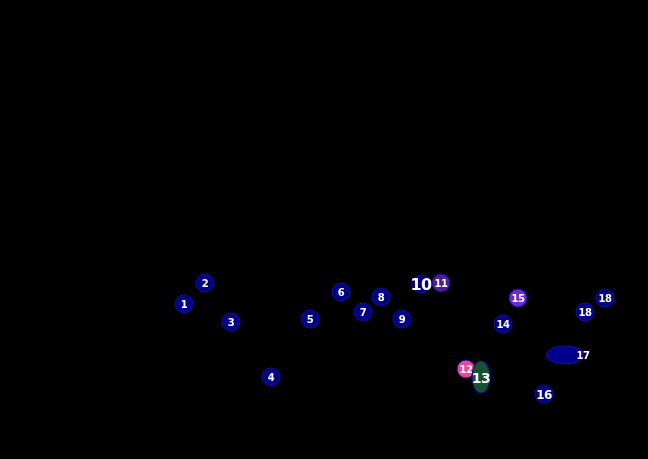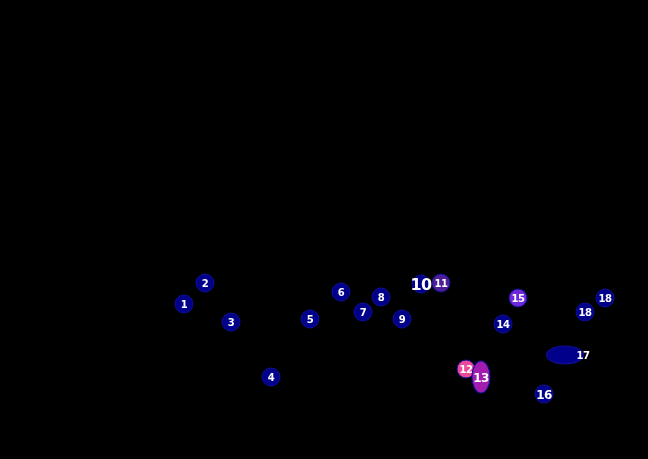--- a/index.html
+++ b/index.html
@@ -43,20 +43,20 @@
     <div class="marker" style="left: 231px; top: 322px; width: 19px; height: 19px; background: rgb(0, 0, 139); border: 1px solid rgb(16, 16, 154); color: rgb(255, 255, 255); font-size: 10px;">3</div>
     <div class="marker" style="left: 271px; top: 377px; width: 19px; height: 19px; background: rgb(0, 0, 139); border: 1px solid rgb(16, 16, 154); color: rgb(255, 255, 255); font-size: 10px;">4</div>
     <div class="marker" style="left: 310px; top: 319px; width: 19px; height: 19px; background: rgb(0, 0, 139); border: 1px solid rgb(16, 16, 154); color: rgb(255, 255, 255); font-size: 10px;">5</div>
     <div class="marker" style="left: 341px; top: 292px; width: 19px; height: 19px; background: rgb(0, 0, 139); border: 1px solid rgb(16, 16, 154); color: rgb(255, 255, 255); font-size: 10px;">6</div>
     <div class="marker" style="left: 363px; top: 312px; width: 19px; height: 19px; background: rgb(0, 0, 139); border: 1px solid rgb(16, 16, 154); color: rgb(255, 255, 255); font-size: 10px;">7</div>
     <div class="marker" style="left: 381px; top: 297px; width: 19px; height: 19px; background: rgb(0, 0, 139); border: 1px solid rgb(16, 16, 154); color: rgb(255, 255, 255); font-size: 10px;">8</div>
     <div class="marker" style="left: 402px; top: 319px; width: 19px; height: 19px; background: rgb(0, 0, 139); border: 1px solid rgb(16, 16, 154); color: rgb(255, 255, 255); font-size: 10px;">9</div>
     <div class="marker" style="left: 421px; top: 284px; width: 19px; height: 19px; background: rgb(0, 0, 139); border: 1px solid rgb(16, 16, 154); color: rgb(255, 255, 255); font-size: 16px;">10</div>
     <div class="marker" style="left: 441px; top: 283px; width: 19px; height: 19px; background: #4c1d95; border: 1px solid rgb(16, 16, 154); color: rgb(255, 255, 255); font-size: 10px;">11</div>
     <div class="marker" style="left: 466px; top: 369px; width: 19px; height: 19px; background: #ec4899; border: 1px solid rgb(16, 16, 154); color: rgb(255, 255, 255); font-size: 10px;">12</div>
-    <div class="marker" style="left: 481px; top: 377px; width: 19px; height: 33px; background: #a21caf; border: 1px solid rgb(16, 16, 154); color: rgb(255, 255, 255); font-size: 12px;">13</div>
+    <div class="marker" style="left: 481px; top: 377px; width: 19px; height: 33px; background: #14532d; border: 1px solid rgb(16, 16, 154); color: rgb(255, 255, 255); font-size: 14px;">13</div>
     <div class="marker" style="left: 503px; top: 324px; width: 19px; height: 19px; background: rgb(0, 0, 139); border: 1px solid rgb(16, 16, 154); color: rgb(255, 255, 255); font-size: 10px;">14</div>
     <div class="marker" style="left: 518px; top: 298px; width: 19px; height: 19px; background: #6d28d9; border: 1px solid rgb(16, 16, 154); color: rgb(255, 255, 255); font-size: 10px;">15</div>
     <div class="marker" style="left: 544px; top: 394px; width: 19px; height: 19px; background: rgb(0, 0, 139); border: 1px solid rgb(16, 16, 154); color: rgb(255, 255, 255); font-size: 12px;">16</div>
     <div class="marker" style="left: 565px; top: 355px; width: 29px; height: 19px; background: rgb(0, 0, 139); border: 1px solid rgb(16, 16, 154); color: rgb(255, 255, 255); font-size: 10px; padding-left: 36px;">17</div>
     <div class="marker" style="left: 585px; top: 312px; width: 19px; height: 19px; background: rgb(0, 0, 139); border: 1px solid rgb(16, 16, 154); color: rgb(255, 255, 255); font-size: 10px;">18</div>
     <div class="marker" style="left: 605px; top: 298px; width: 19px; height: 19px; background: rgb(0, 0, 139); border: 1px solid rgb(16, 16, 154); color: rgb(255, 255, 255); font-size: 10px;">18</div>
   </div>
 
 </body></html>

